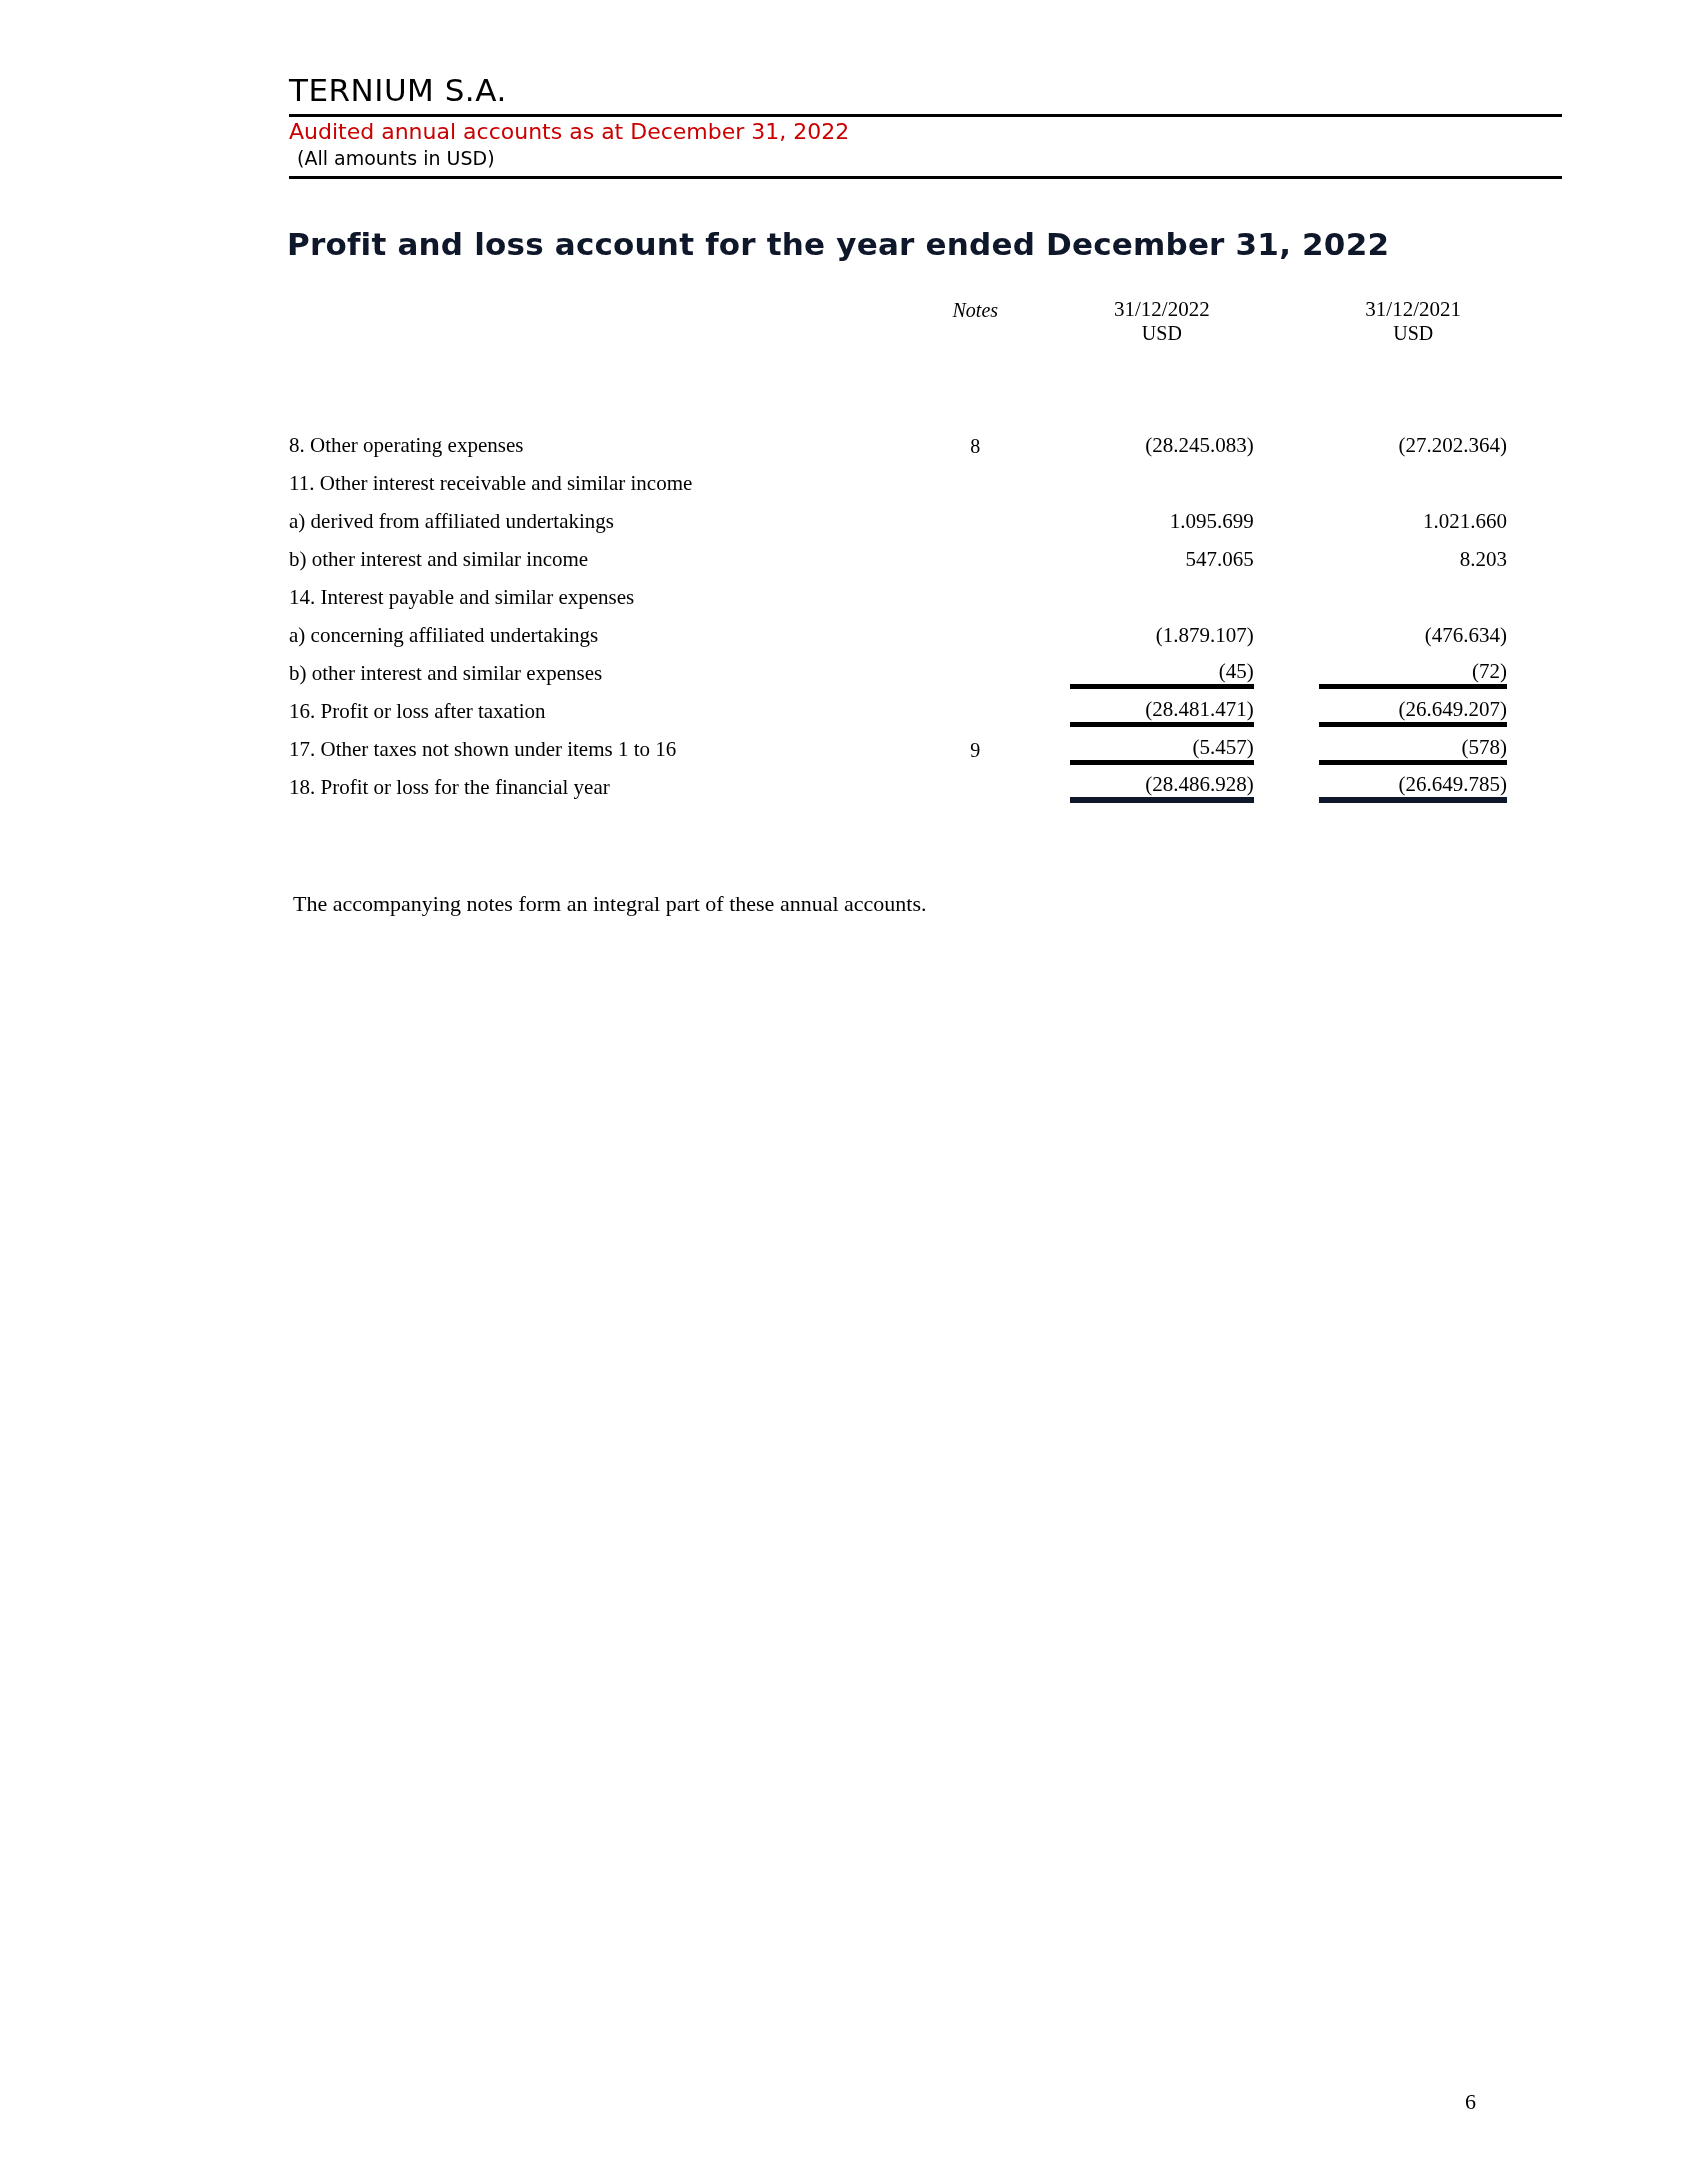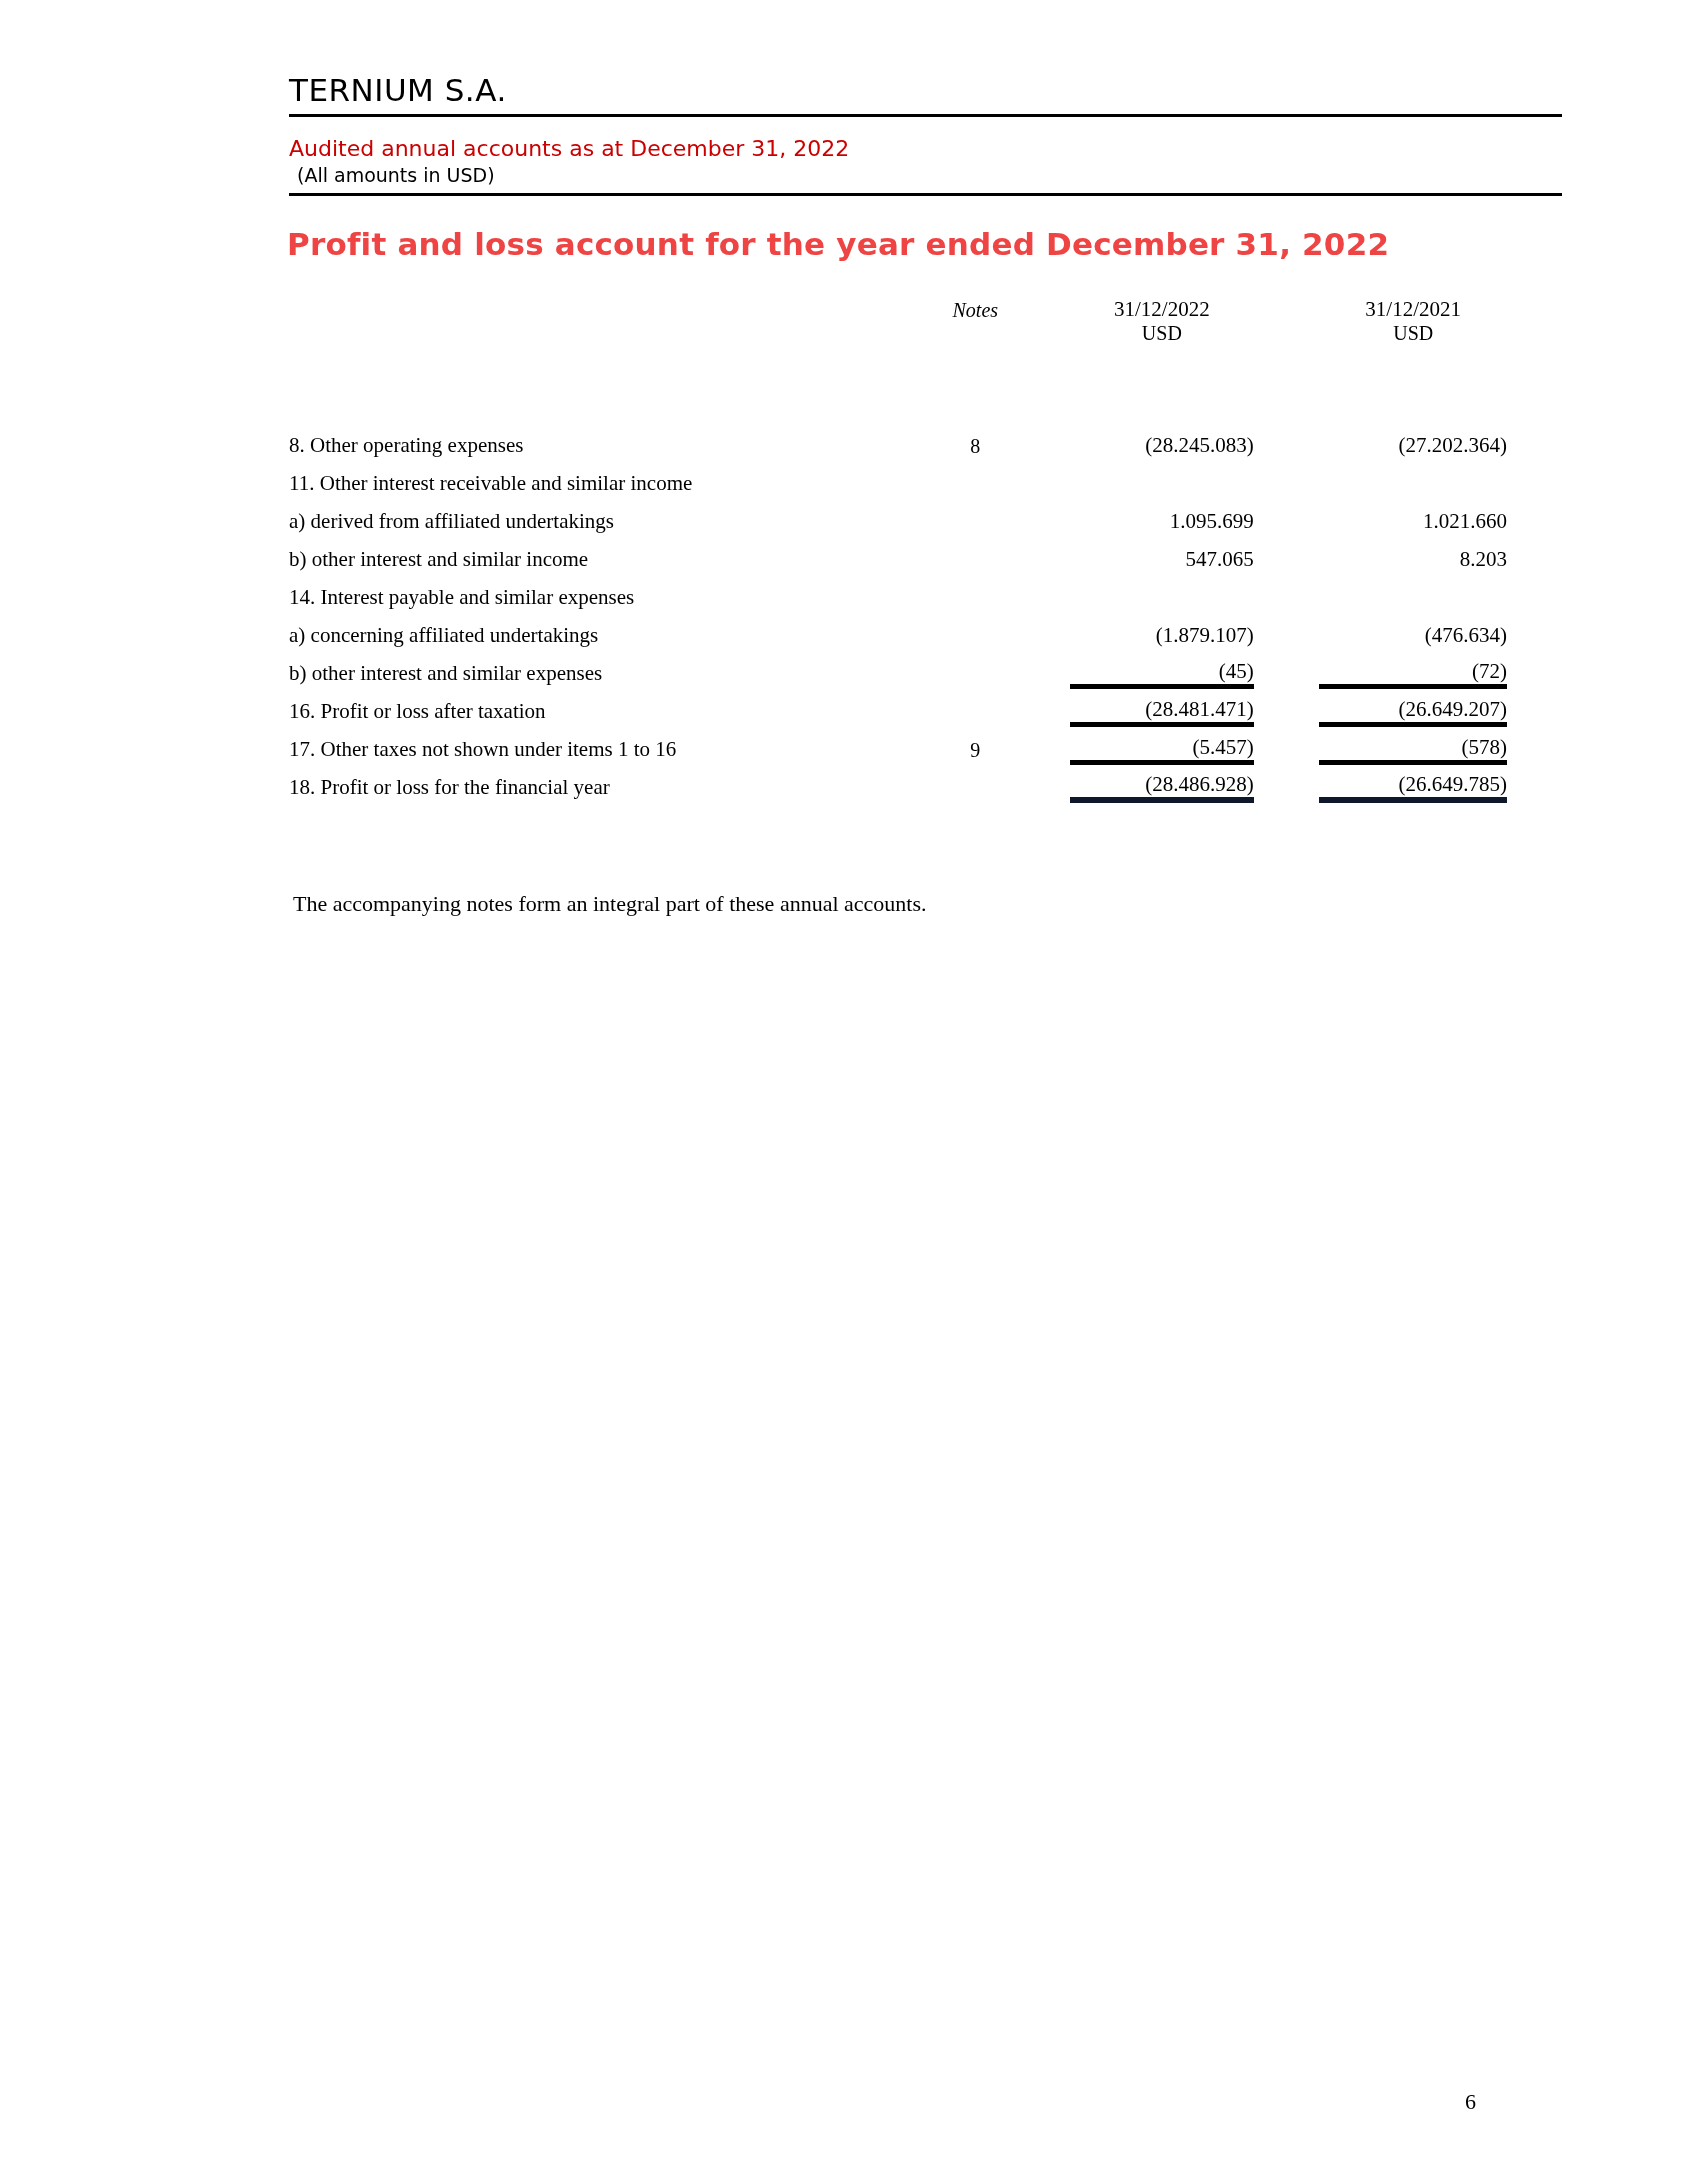--- a/index.html
+++ b/index.html
@@ -43,40 +43,40 @@
   .rule-head {
     border-top: 3px solid #000000;
     width: 100%;
     height: 0;
   }
   .subtitle-audited {
     font-family: "DejaVu Sans", sans-serif;
     font-size: 22px;
     color: #cc0000;
     line-height: 1.35;
-    padding-top: 17px;
+    padding-top: 0;
   }
   .subtitle-amounts {
     font-family: "DejaVu Sans", sans-serif;
     font-size: 19px;
     color: #000000;
     line-height: 1.35;
     padding-left: 8px;
     padding-bottom: 4px;
   }
 
   
   .statement-title {
     position: absolute;
     left: 287px;
     top: 226px;
     font-family: "DejaVu Sans", sans-serif;
     font-size: 31px;
     font-weight: bold;
-    color: #ef4444;
+    color: #0f172a;
     letter-spacing: 0.2px;
     white-space: nowrap;
   }
 
   
   .fin-table {
     position: absolute;
     left: 289px;
     top: 297px;
     width: 1218px;

